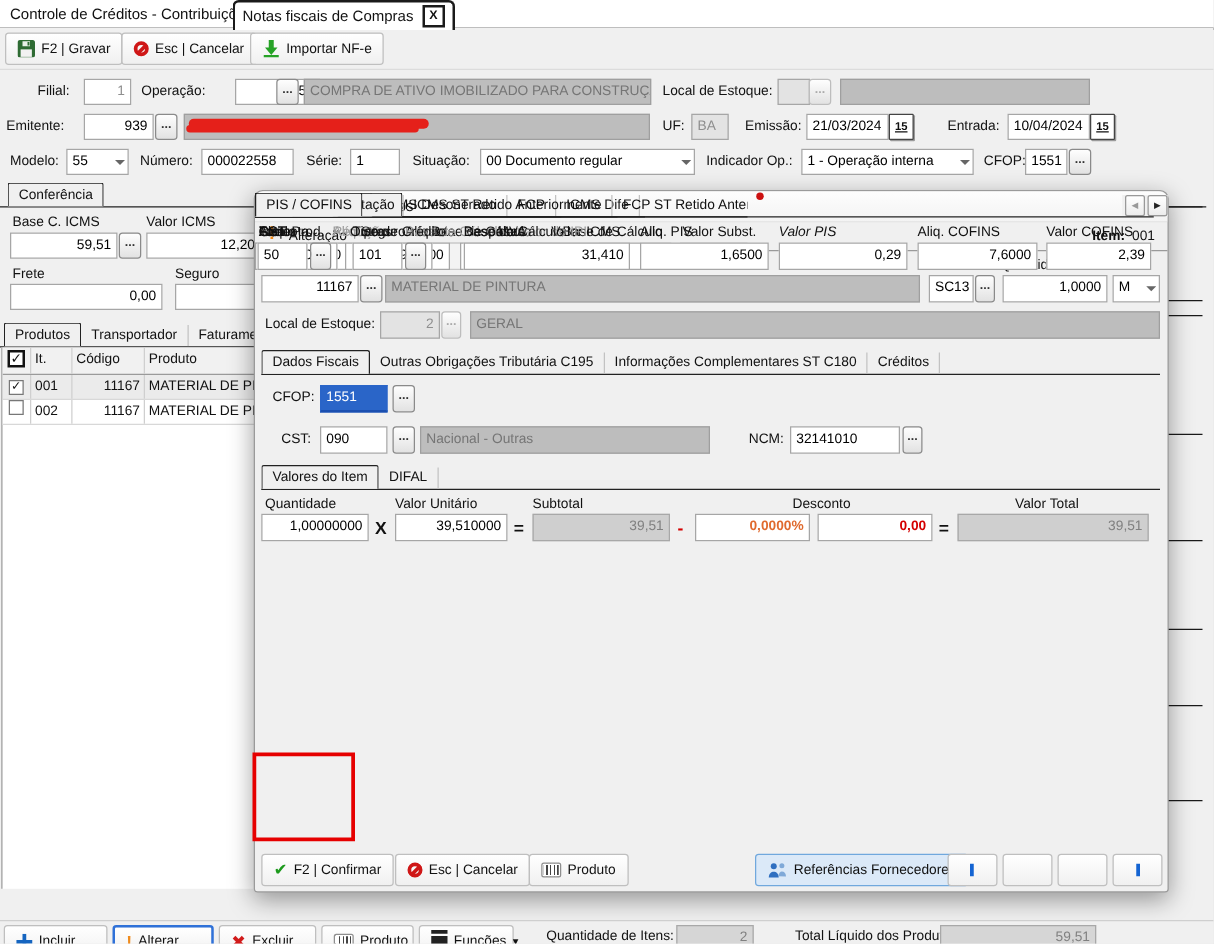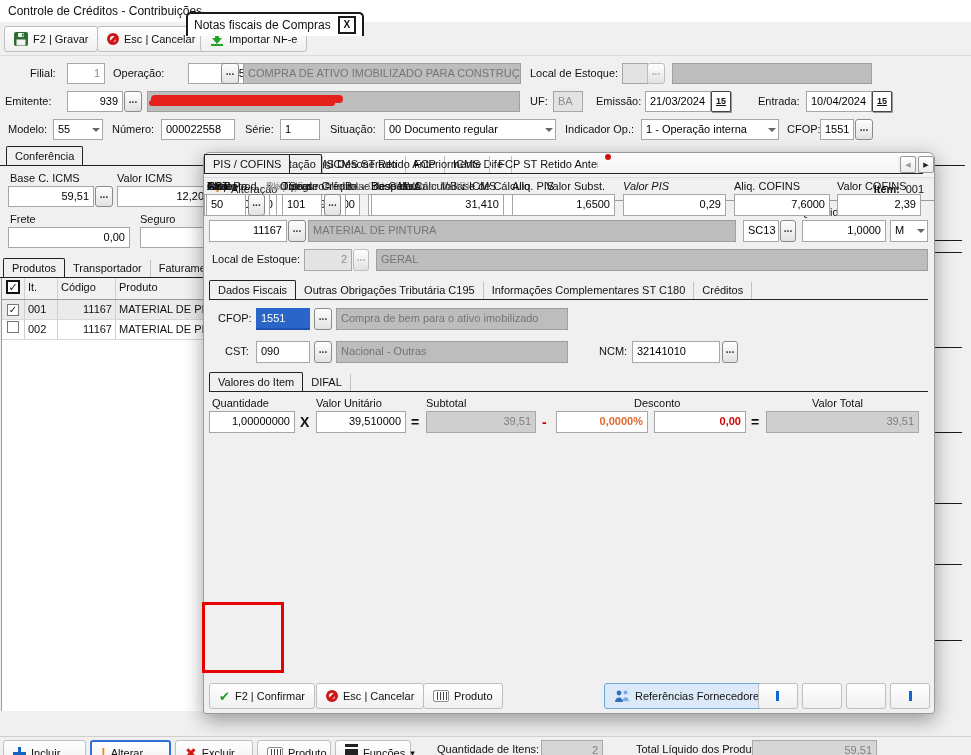--- a/index.html
+++ b/index.html
@@ -70,21 +70,21 @@
   .redline{position:absolute;height:1px;background:#1a1a1a;z-index:4;}
   .scrib{position:absolute;background:#e5201a;border-radius:4px;}
 </style>
 </head>
 <body>
 
 <div id="app">
 
   <div style="position:absolute;left:0;top:0;width:971px;height:22px;background:#fff;border-bottom:2px solid #1a1a1a;"></div>
   <div class="lbl" style="left:8px;top:4px;font-size:12px;">Controle de Créditos - Contribuições</div>
-  <div style="position:absolute;left:186px;top:0;height:22px;background:#fff;border:2px solid #1a1a1a;border-bottom:none;border-radius:5px 5px 0 0;display:flex;align-items:center;gap:7px;padding:0 6px;z-index:3;margin-top:12px;">
+  <div style="position:absolute;left:186px;top:0;height:22px;background:#fff;border:2px solid #1a1a1a;border-bottom:none;border-radius:5px 5px 0 0;display:flex;align-items:center;gap:7px;padding:0 6px;z-index:3;">
     <span style="font-size:12px;">Notas fiscais de Compras</span>
     <span style="display:inline-block;width:14px;height:14px;border:2px solid #1a1a1a;font-weight:bold;font-size:10px;line-height:13px;text-align:center;">X</span>
   </div>
 
   <div style="position:absolute;left:0;top:22px;width:971px;height:33px;background:#f0f0f0;border-bottom:1px solid #dcdcdc;"></div>
   <div class="btn" style="left:4px;top:26px;">
     <svg width="14" height="14" viewBox="0 0 14 14" style="flex:none;">
         <rect width="14" height="14" rx="2" fill="#2e6b33"></rect>
         <rect x="4" y="1" width="6" height="4" fill="#e8f0e8"></rect>
         <rect x="8" y="1.6" width="1.6" height="2.8" fill="#2e6b33"></rect>
@@ -233,21 +233,20 @@
     <div class="tstrip" style="left:5px;top:126px;width:719px;height:21px;">
       <div class="wt on">Dados Fiscais</div>
       <div class="wt off">Outras Obrigações Tributária C195</div>
       <div class="wt off">Informações Complementares ST C180</div>
       <div class="wt off">Créditos</div>
     </div>
 
     <div class="lbl" style="left:14px;top:159px;">CFOP:</div>
     <div class="f sel" style="left:52px;top:155px;width:54px;height:22px;">1551</div>
     <div class="dots" style="left:110px;top:155px;height:22px;">...</div>
-    <div class="f desc" style="left:132px;top:155px;width:232px;height:22px;">Compra de bem para o ativo imobilizado</div>
 
     <div class="lbl" style="left:21px;top:192px;">CST:</div>
     <div class="f" style="left:52px;top:188px;width:54px;height:22px;">090</div>
     <div class="dots" style="left:110px;top:188px;height:22px;">...</div>
     <div class="f desc" style="left:132px;top:188px;width:232px;height:22px;">Nacional - Outras</div>
     <div class="lbl" style="left:395px;top:192px;text-align:center;">NCM:</div>
     <div class="f" style="left:428px;top:188px;width:88px;height:22px;">32141010</div>
     <div class="dots" style="left:518px;top:188px;width:16px;height:22px;">...</div>
 
     <div class="tstrip" style="left:5px;top:218px;width:719px;height:21px;">

